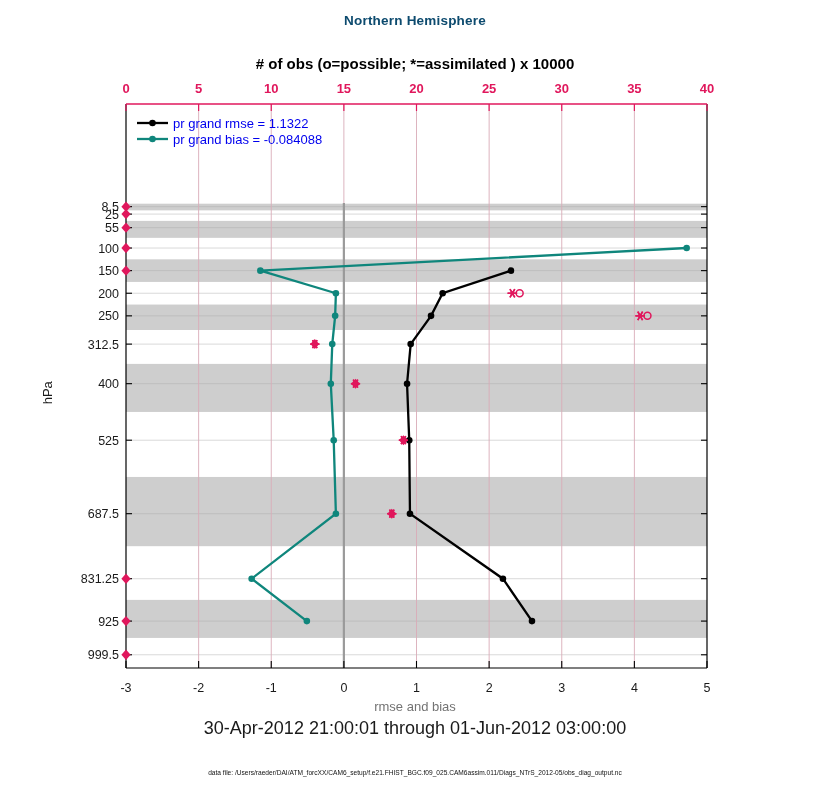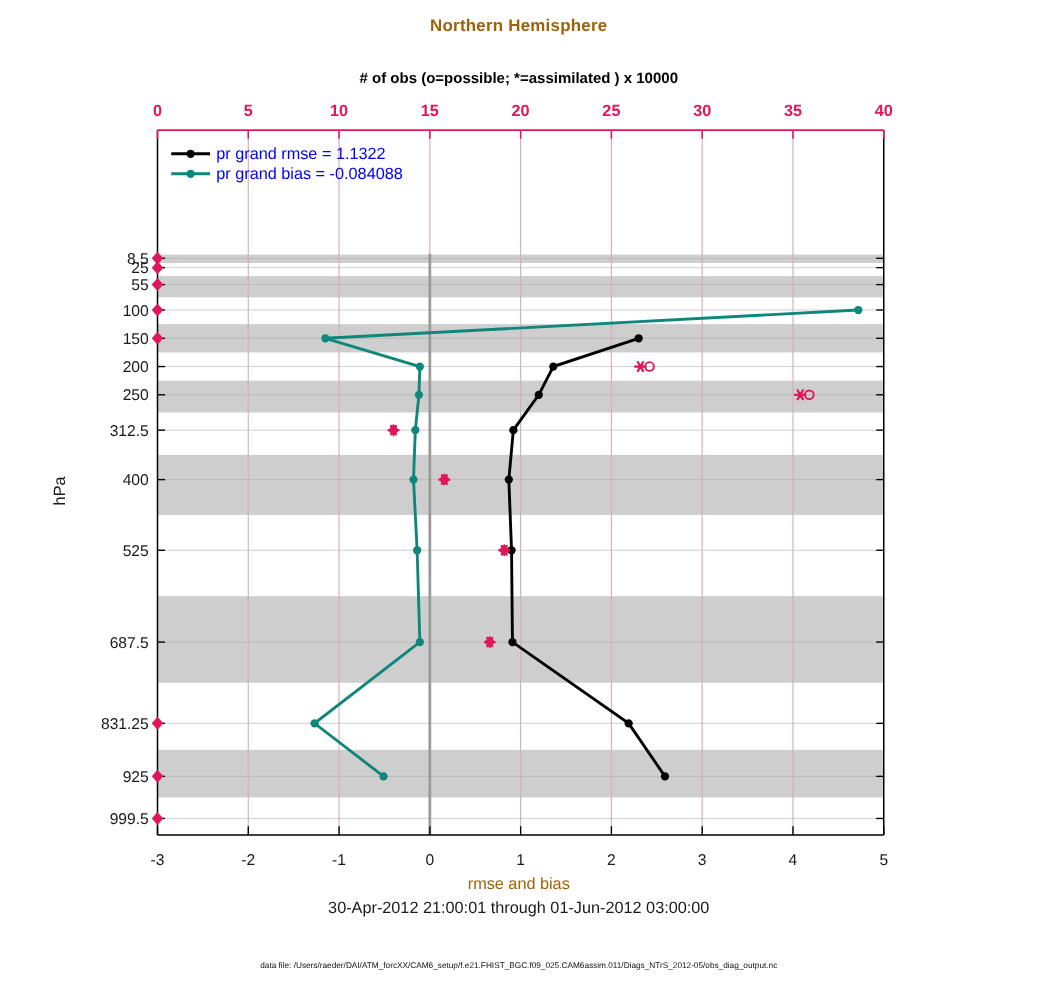--- a/index.html
+++ b/index.html
@@ -1,21 +1,21 @@
 <!DOCTYPE html>
 <html><head>
 <meta charset="utf-8">
 <style>
   html,body{margin:0;padding:0;background:#ffffff;}
   body{width:830px;height:800px;position:relative;font-family:"Liberation Sans",sans-serif;overflow:hidden;}
   .abs{position:absolute;left:0;right:0;text-align:center;}
-  .title{font-weight:bold;font-size:13.5px;color:#a16207;letter-spacing:.2px;}
-  .obslabel{font-size:12px;font-weight:bold;}
-  .xlabel{font-size:13px;color:#a16207;}
-  .datestr{font-size:13px;color:#1a1a1a;}
+  .title{font-weight:bold;font-size:13.5px;color:#0c4a6e;letter-spacing:.2px;}
+  .obslabel{font-size:15px;font-weight:bold;}
+  .xlabel{font-size:13px;color:#737373;}
+  .datestr{font-size:18px;color:#1a1a1a;}
   .footer{font-size:6.6px;color:#111;}
   svg{position:absolute;left:0;top:0;}
   text{font-family:"Liberation Sans",sans-serif;}
 </style>
 </head>
 <body>
 
 <div class="abs title" style="top:13px;">
   <div>Northern Hemisphere</div>
 </div>

